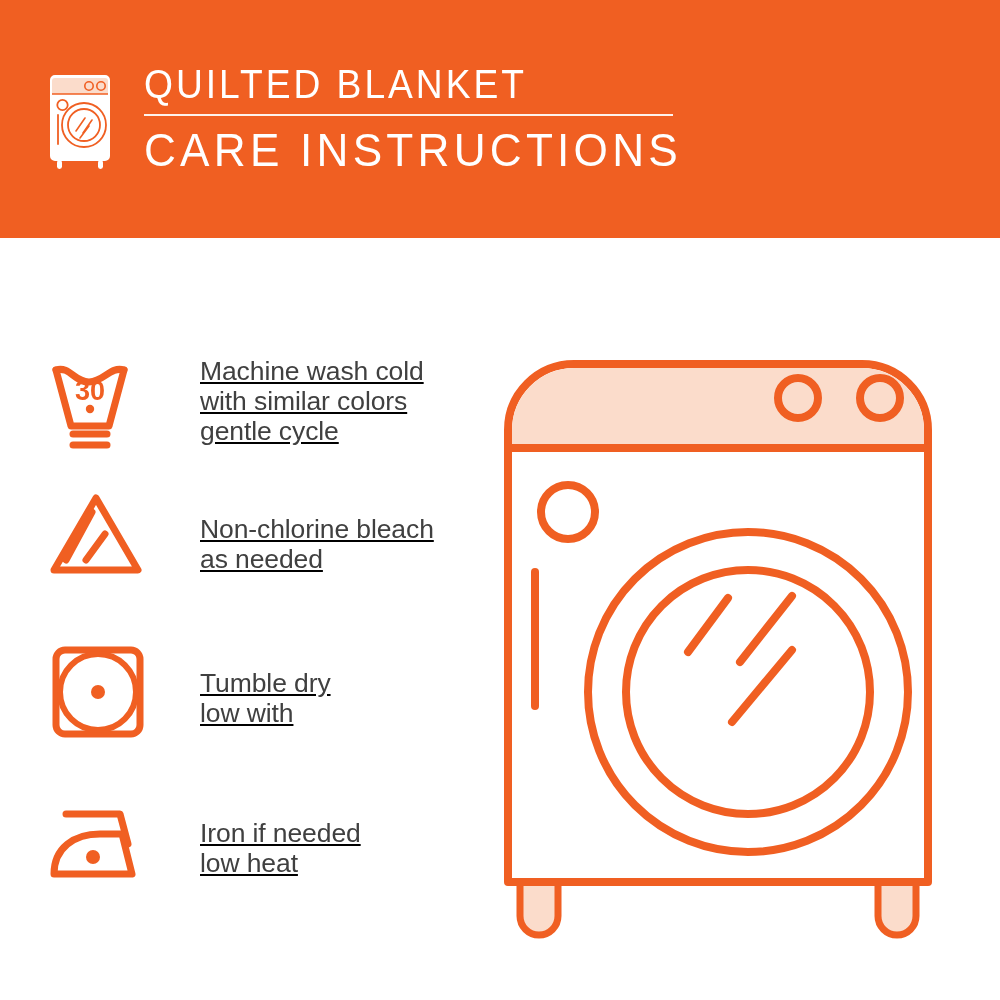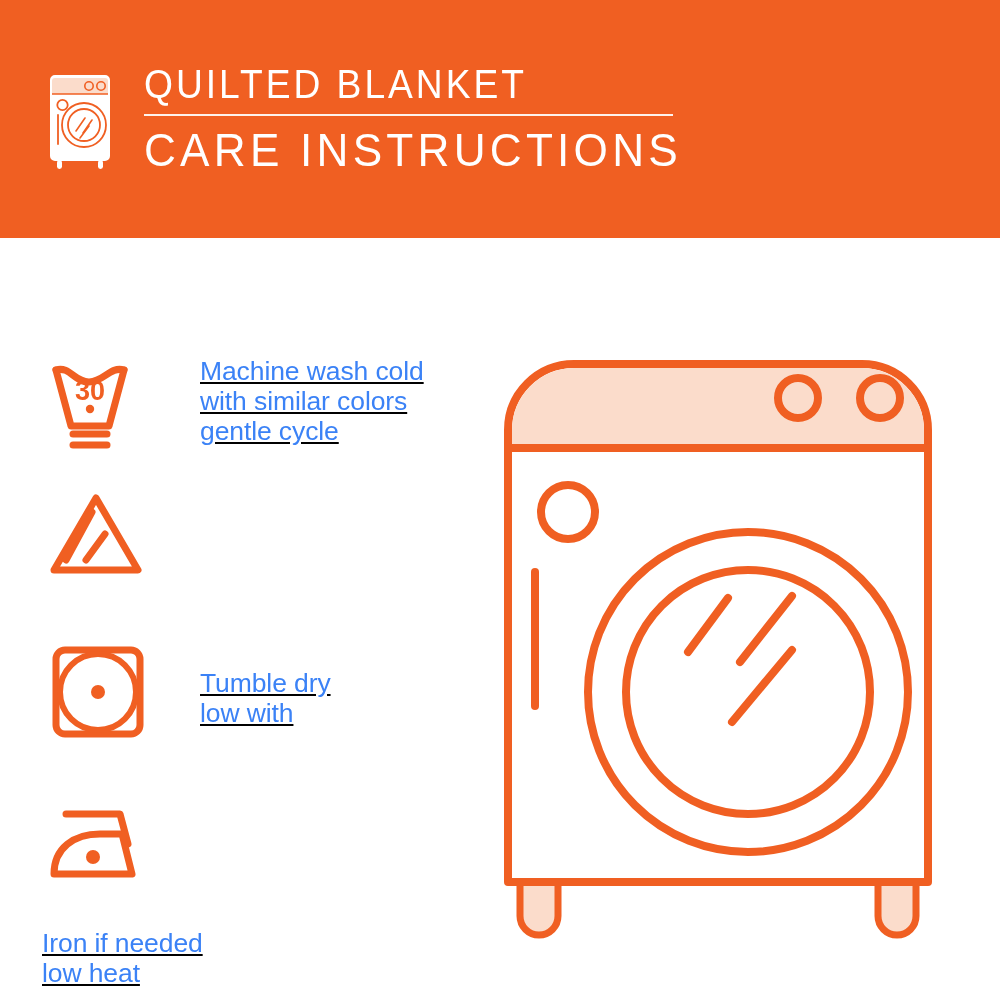--- a/index.html
+++ b/index.html
@@ -90,32 +90,32 @@
     position: absolute;
     left: 0;
     width: 500px;
     display: flex;
     align-items: flex-start;
     text-decoration: underline;
   }
   .care-row.r0 { top: 18px; }
   .care-row.r1 { top: 158px; }
   .care-row.r2 { top: 312px; }
-  .care-row.r3 { top: 462px; flex-direction: column; }
+  .care-row.r3 { top: 462px; }
 
   .care-icon {
     width: 110px;
     height: 110px;
     flex: 0 0 auto;
     margin-left: 48px;
     display: block;
   }
   .care-text {
     margin-left: 42px;
-    color: #3b82f6;
+    color: #404040;
     font-size: 26.5px;
     line-height: 30px;
     font-weight: 400;
     font-family: "Liberation Sans", sans-serif;
     letter-spacing: -0.1px;
     white-space: pre-line;
     padding-top: 8px;
   }
   .care-row.r1 .care-text { padding-top: 26px; }
   .care-row.r2 .care-text { padding-top: 26px; }
@@ -191,20 +191,22 @@
     </div>
 
     <div class="care-row r1">
       <svg class="care-icon" viewBox="0 0 110 110">
         <path d="M48 10 L 90 82 L 6 82 Z" fill="none" stroke="#F05F22" stroke-width="7" stroke-linejoin="round"></path>
         <g stroke="#F05F22" stroke-width="7" stroke-linecap="round">
           <line x1="44" y1="24" x2="18" y2="72"></line>
           <line x1="57" y1="46" x2="38" y2="72"></line>
         </g>
       </svg>
+      <div class="care-text">Non-chlorine bleach
+as needed</div>
     </div>
 
     <div class="care-row r2">
       <svg class="care-icon" viewBox="0 0 110 110">
         <rect x="8" y="8" width="84" height="84" rx="9" ry="9" fill="none" stroke="#F05F22" stroke-width="7"></rect>
         <circle cx="50" cy="50" r="38" fill="none" stroke="#F05F22" stroke-width="6"></circle>
         <circle cx="50" cy="50" r="7" fill="#F05F22"></circle>
       </svg>
       <div class="care-text">Tumble dry
 low with</div>

